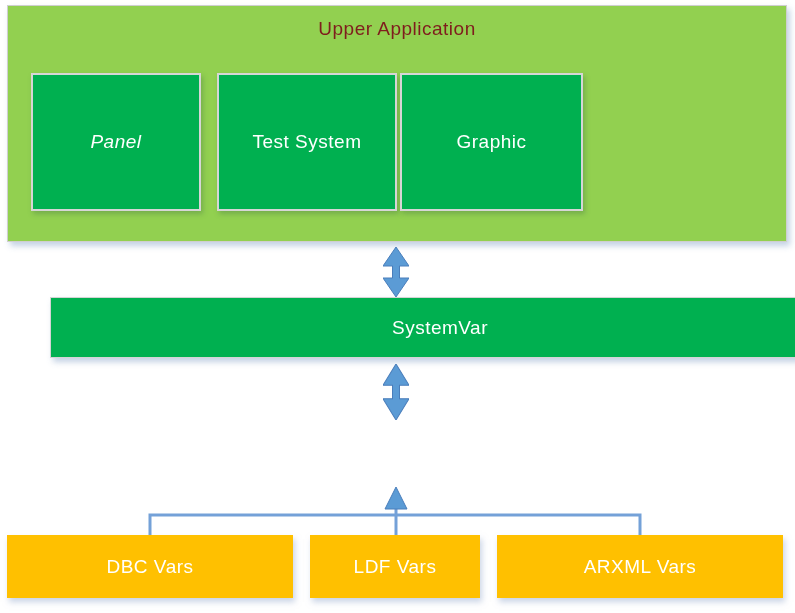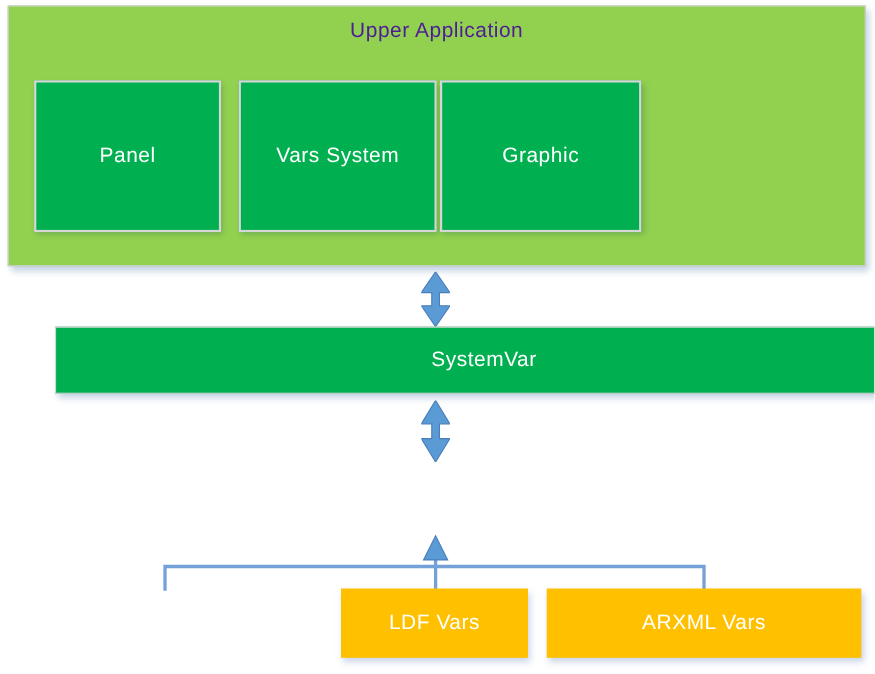--- a/index.html
+++ b/index.html
@@ -30,32 +30,32 @@
     left: 7px; top: 5px;
     width: 780px; height: 237px;
     background: #92D050;
     border: 1px solid #cfcfcf;
   }
   .upper-app-title {
     position: absolute;
     left: 0; top: 12px;
     width: 100%;
     text-align: center;
-    color: #4c1d95;
+    color: #7f1d1d;
     font-size: 19px;
     letter-spacing: 0.5px;
   }
   .module {
     top: 73px;
     height: 138px;
     background: #00B050;
     border: 2px solid #d6d6d6;
     box-shadow: 2px 3px 5px rgba(60, 110, 70, 0.35);
   }
-  .module-0 { left: 31px;  width: 170px; }
+  .module-0 { left: 31px;  width: 170px; font-style: italic; }
   .module-1 { left: 217px; width: 180px; }
   .module-2 { left: 400px; width: 183px; }
   .module-3 { left: 591px; width: 171px; }
   .bar-systemvar {
     left: 7px; top: 297px;
     width: 780px; height: 61px;
     background: #00B050;
     border: 1px solid #d4d4d4;
     margin-left: 43px;
   }
@@ -100,39 +100,42 @@
     <polygon points="396,487 385,509 407,509" fill="#5B9BD5" stroke="#4A7EBB" stroke-width="1"></polygon>
   </svg>
 
   <div class="box upper-app">
     <div class="upper-app-title">Upper Application</div>
   </div>
   <div class="box module module-0">
     <span>Panel</span>
   </div>
   <div class="box module module-1">
-    <span>Vars System</span>
+    <span>Test System</span>
   </div>
   <div class="box module module-2">
     <span>Graphic</span>
   </div>
 
   <svg class="double-arrow darr-1" viewBox="0 0 26 50" preserveAspectRatio="none" xmlns="http://www.w3.org/2000/svg">
     <polygon points="13,0 26,19 16.5,19 16.5,31 26,31 13,50 0,31 9.5,31 9.5,19 0,19" fill="#5B9BD5" stroke="#4A7EBB" stroke-width="1"></polygon>
   </svg>
 
   <div class="box bar-systemvar">
     <span>SystemVar</span>
   </div>
 
   <svg class="double-arrow darr-2" viewBox="0 0 26 50" preserveAspectRatio="none" xmlns="http://www.w3.org/2000/svg">
     <polygon points="13,0 26,19 16.5,19 16.5,31 26,31 13,50 0,31 9.5,31 9.5,19 0,19" fill="#5B9BD5" stroke="#4A7EBB" stroke-width="1"></polygon>
   </svg>
 
 
+  <div class="box source source-0">
+    <span>DBC Vars</span>
+  </div>
   <div class="box source source-1">
     <span>LDF Vars</span>
   </div>
   <div class="box source source-2">
     <span>ARXML Vars</span>
   </div>
 
 </div>
 
 </body></html>

